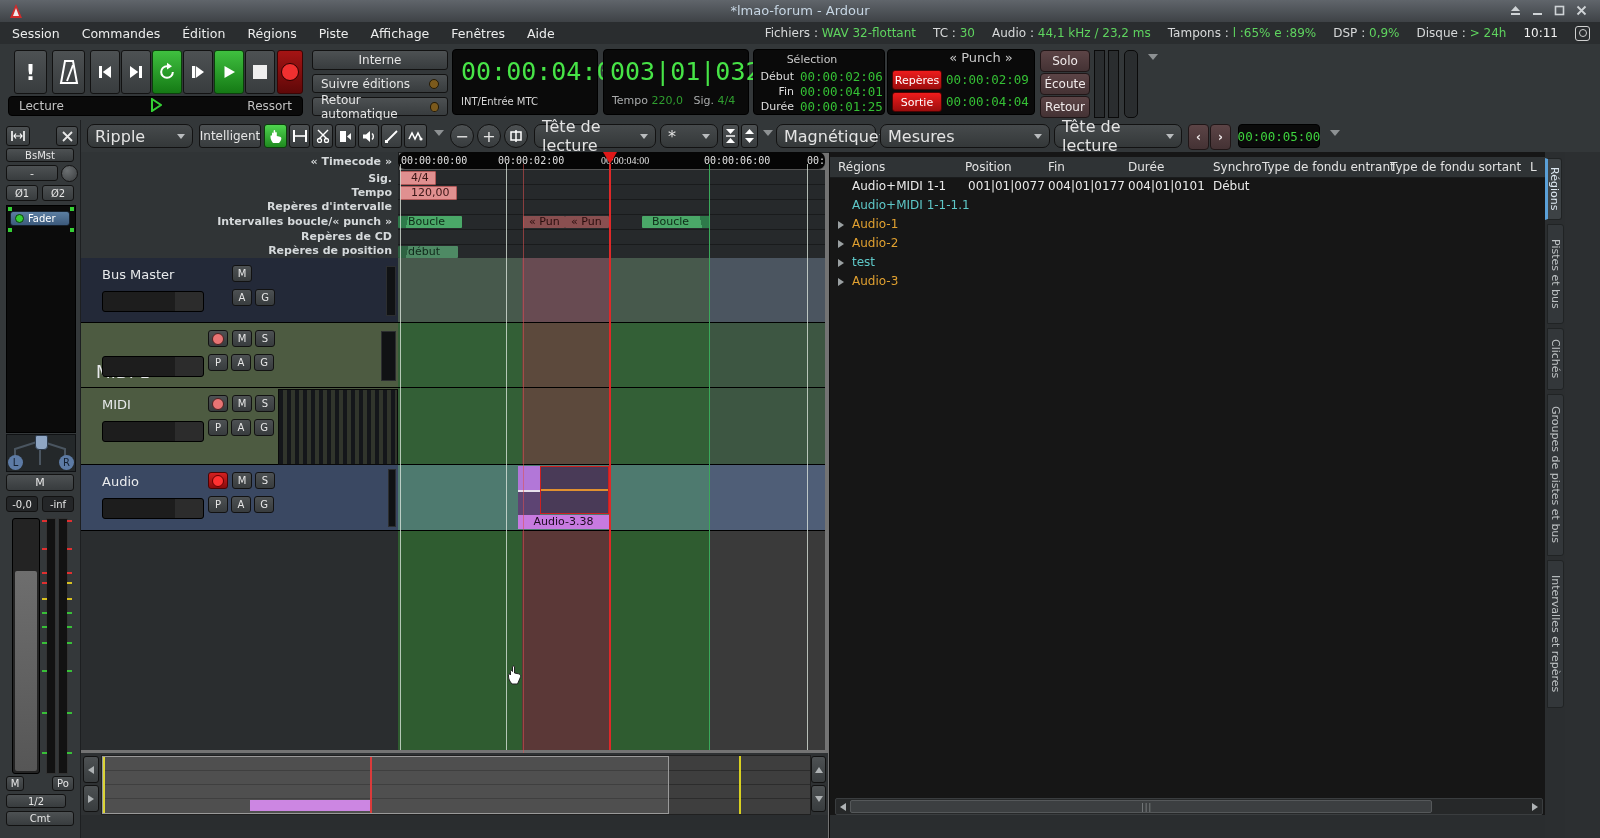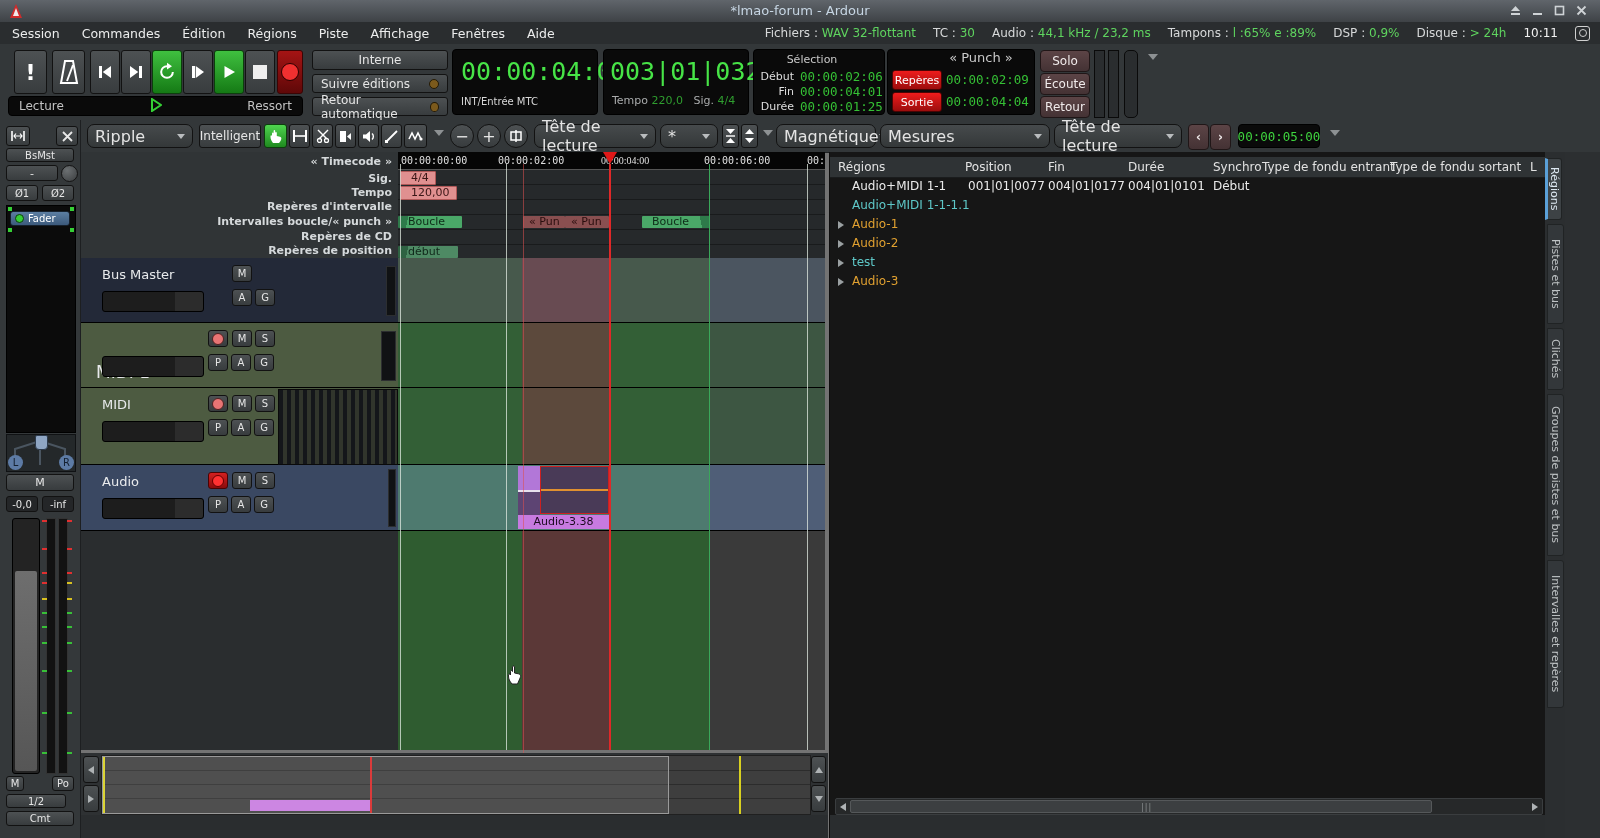--- a/index.html
+++ b/index.html
@@ -328,21 +328,21 @@
     <span class="rul-label" style="top:20px;">Sig.</span>
     <span class="rul-label" style="top:34px;">Tempo</span>
     <span class="rul-label" style="top:48px;">Repères d'intervalle</span>
     <span class="rul-label" style="top:63px;">Intervalles boucle/« punch »</span>
     <span class="rul-label" style="top:78px;">Repères de CD</span>
     <span class="rul-label" style="top:92px;">Repères de position</span>
   </div>
 
   <div class="abs" style="left:398px;top:152px;width:427px;height:106px;overflow:hidden;">
 
-    <div class="abs mono" style="left:0;top:0;width:427px;height:17px;background:#060606;border-bottom:1px solid #555;color:#e0e0e0;font-size:10px;">
+    <div class="abs mono" style="left:0;top:0;width:427px;height:17px;background:#060606;border-bottom:1px solid #555;color:#e0e0e0;font-size:10px;border-radius:7px;">
       <span class="abs" style="left:3px;top:3px;">00:00:00:00</span>
       <span class="abs" style="left:100px;top:3px;">00:00:02:00</span>
       <span class="abs" style="left:203px;top:3px;font-family:Liberation Serif, serif;">00:00:04:00</span>
       <span class="abs" style="left:306px;top:3px;">00:00:06:00</span>
       <span class="abs" style="left:409px;top:3px;">00:00:08:00</span>
     </div>
 
     <div class="abs" style="left:0;top:18px;width:427px;height:14px;background:#26292b;border-bottom:1px solid #191b1c;">
       <span class="marker" style="left:2px;background:#e09090;border:1px solid #b05858;color:#3a1616;">4/4</span>
       </div>

